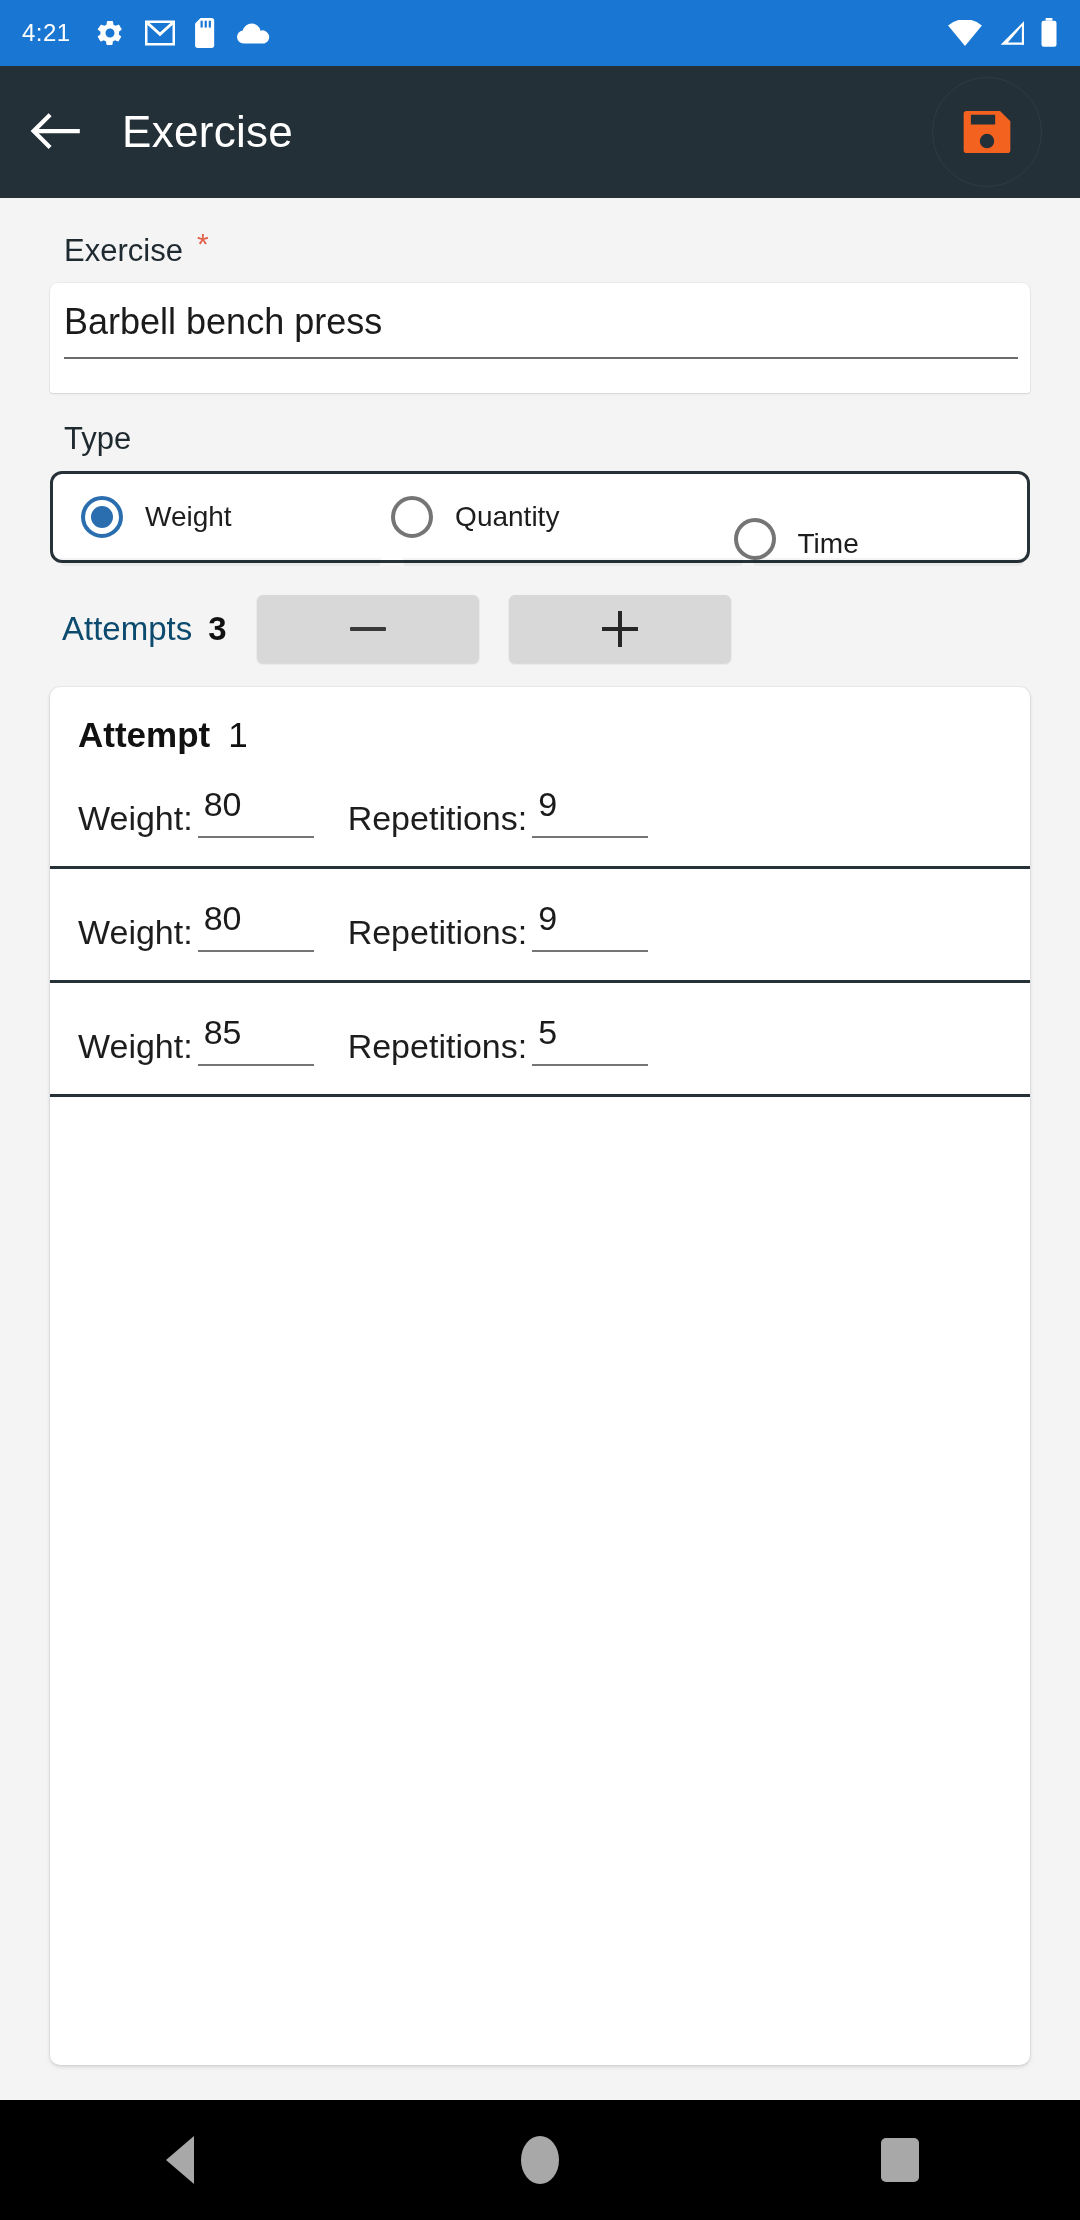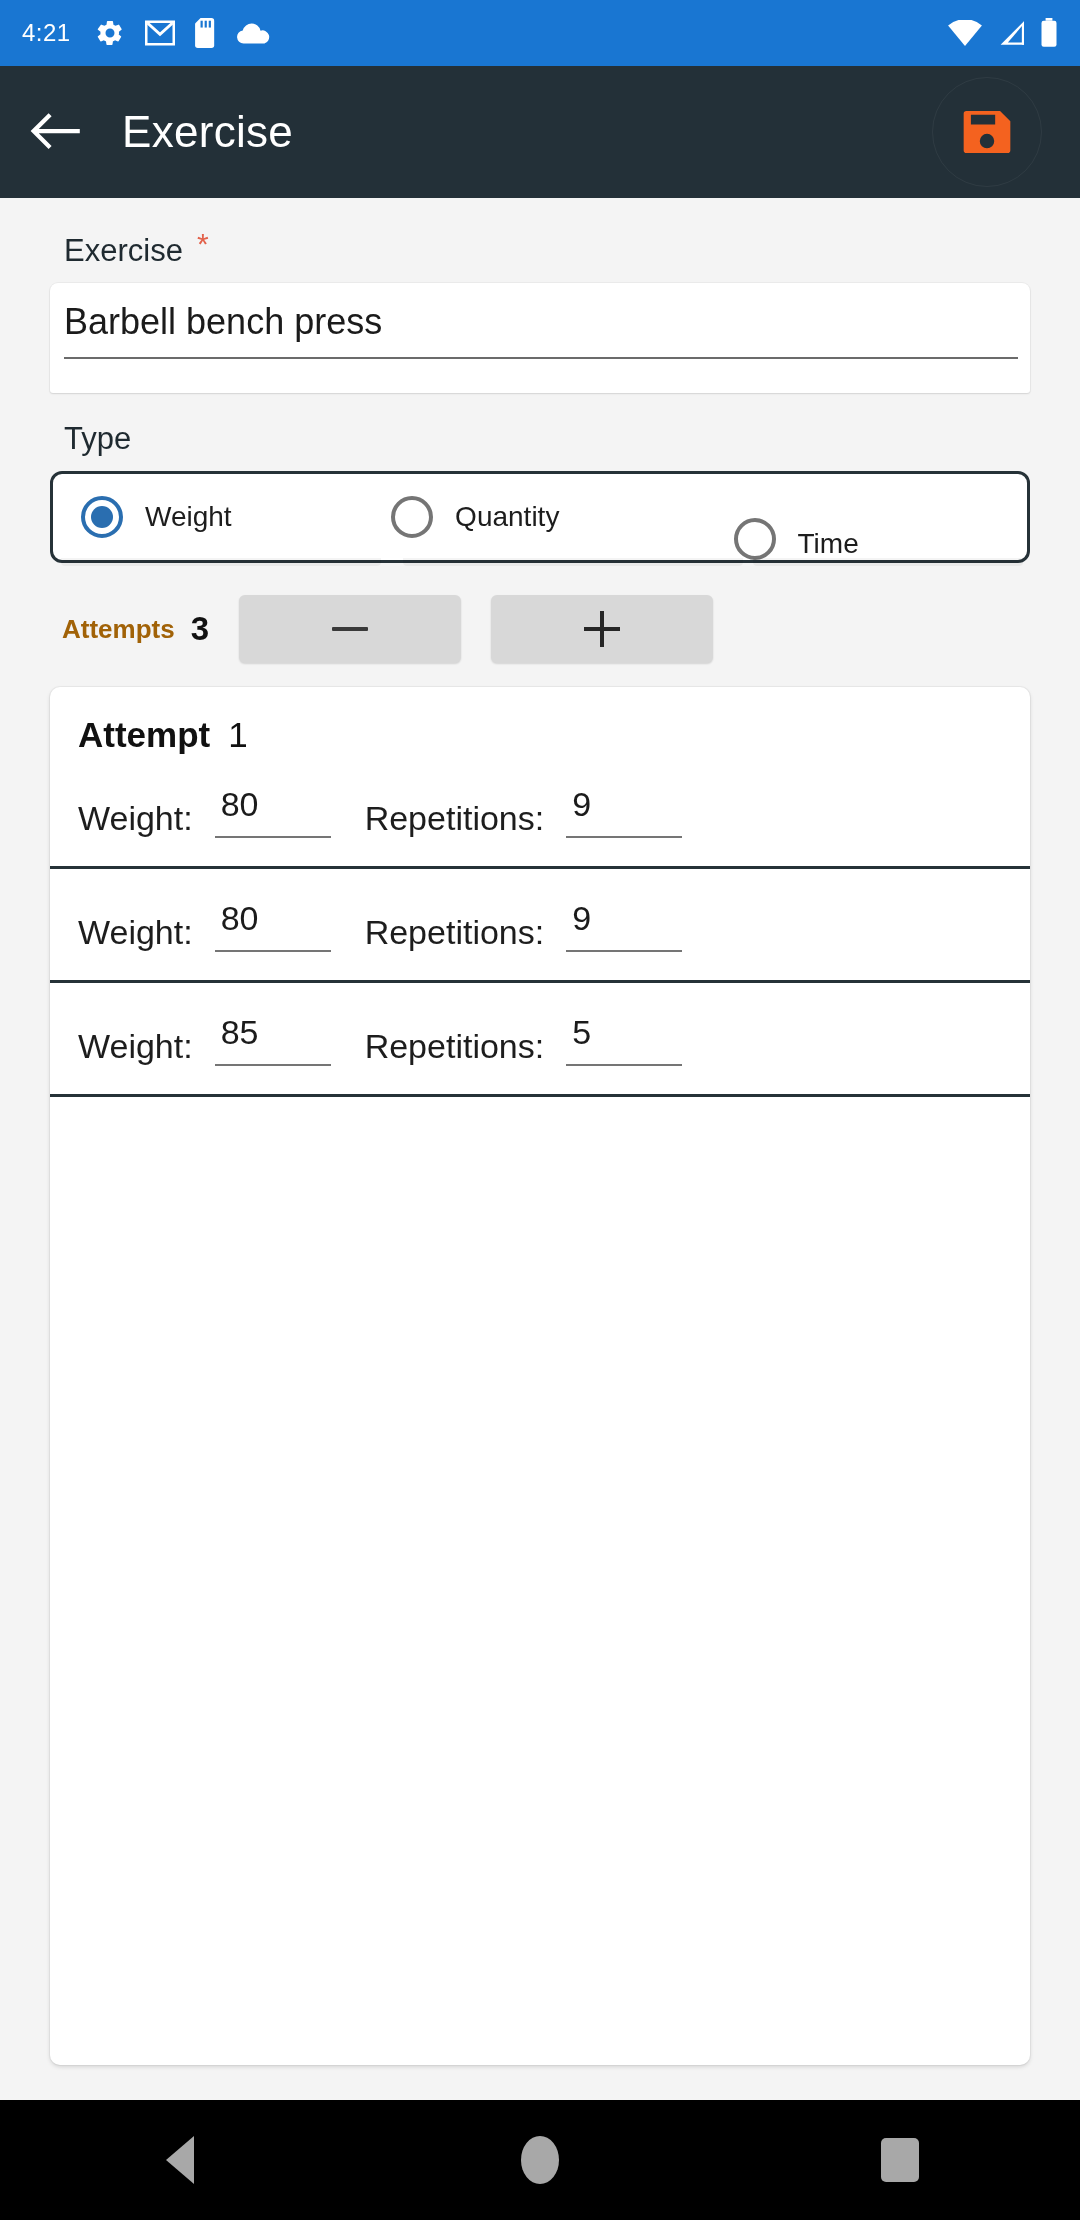--- a/index.html
+++ b/index.html
@@ -90,21 +90,21 @@
 
   
   .type-shadow {
     position: absolute; bottom: -6px; height: 8px; background: rgba(0,0,0,0.045);
     border-radius: 0 0 4px 4px;
   }
 
   .attempts-row {
     display: flex; align-items: center; padding: 32px 0 0 62px;
   }
-  .attempts-label { font-size: 26px; color: #a16207; font-weight: bold; }
+  .attempts-label { font-size: 33px; color: #0c4a6e; }
   .attempts-count { font-size: 33px; color: #111; font-weight: 700; margin-left: 16px; }
   .step-btn {
     width: 222px; height: 68px; margin-left: 30px; background: #d8d8d8;
     border-radius: 6px; display: flex; align-items: center; justify-content: center;
     box-shadow: 0 1px 2px rgba(0,0,0,0.14);
     font-size: 40px; color: #262626;
   }
   .step-btn .glyph-minus { width: 36px; height: 4px; background: #3a3a3a; border-radius: 1px; }
   .step-btn .glyph-plus { position: relative; width: 36px; height: 36px; }
   .step-btn .glyph-plus::before, .step-btn .glyph-plus::after {
@@ -122,21 +122,21 @@
     height: 1378px;
     overflow: hidden;
   }
   .attempt-row { border-bottom: 3px solid #263238; padding: 0 4px 0 0; }
   .attempt-title { font-size: 35px; color: #111; padding: 28px 0 0 28px; }
   .attempt-title b { font-weight: 700; }
   .attempt-title .num { font-weight: 400; margin-left: 18px; }
   .attempt-fields { display: flex; align-items: flex-end; padding: 30px 0 28px 28px; }
   .fld-label { font-size: 34px; color: #1d1d1d; }
   .fld-input {
-    width: 116px; margin-left: 22px; font-size: 34px; color: #1b1b1b;
+    width: 116px; margin-left: 5px; font-size: 34px; color: #1b1b1b;
     border: none; border-bottom: 2px solid #757575; background: transparent;
     outline: none; padding: 0 0 12px 6px;
     font-family: "Liberation Sans", sans-serif;
   }
   .fld-label.reps { margin-left: 34px; }
   .empty-area { height: 560px; }
 
   
   .navbar {
     position: absolute; left: 0; bottom: 0; width: 1080px; height: 120px;

